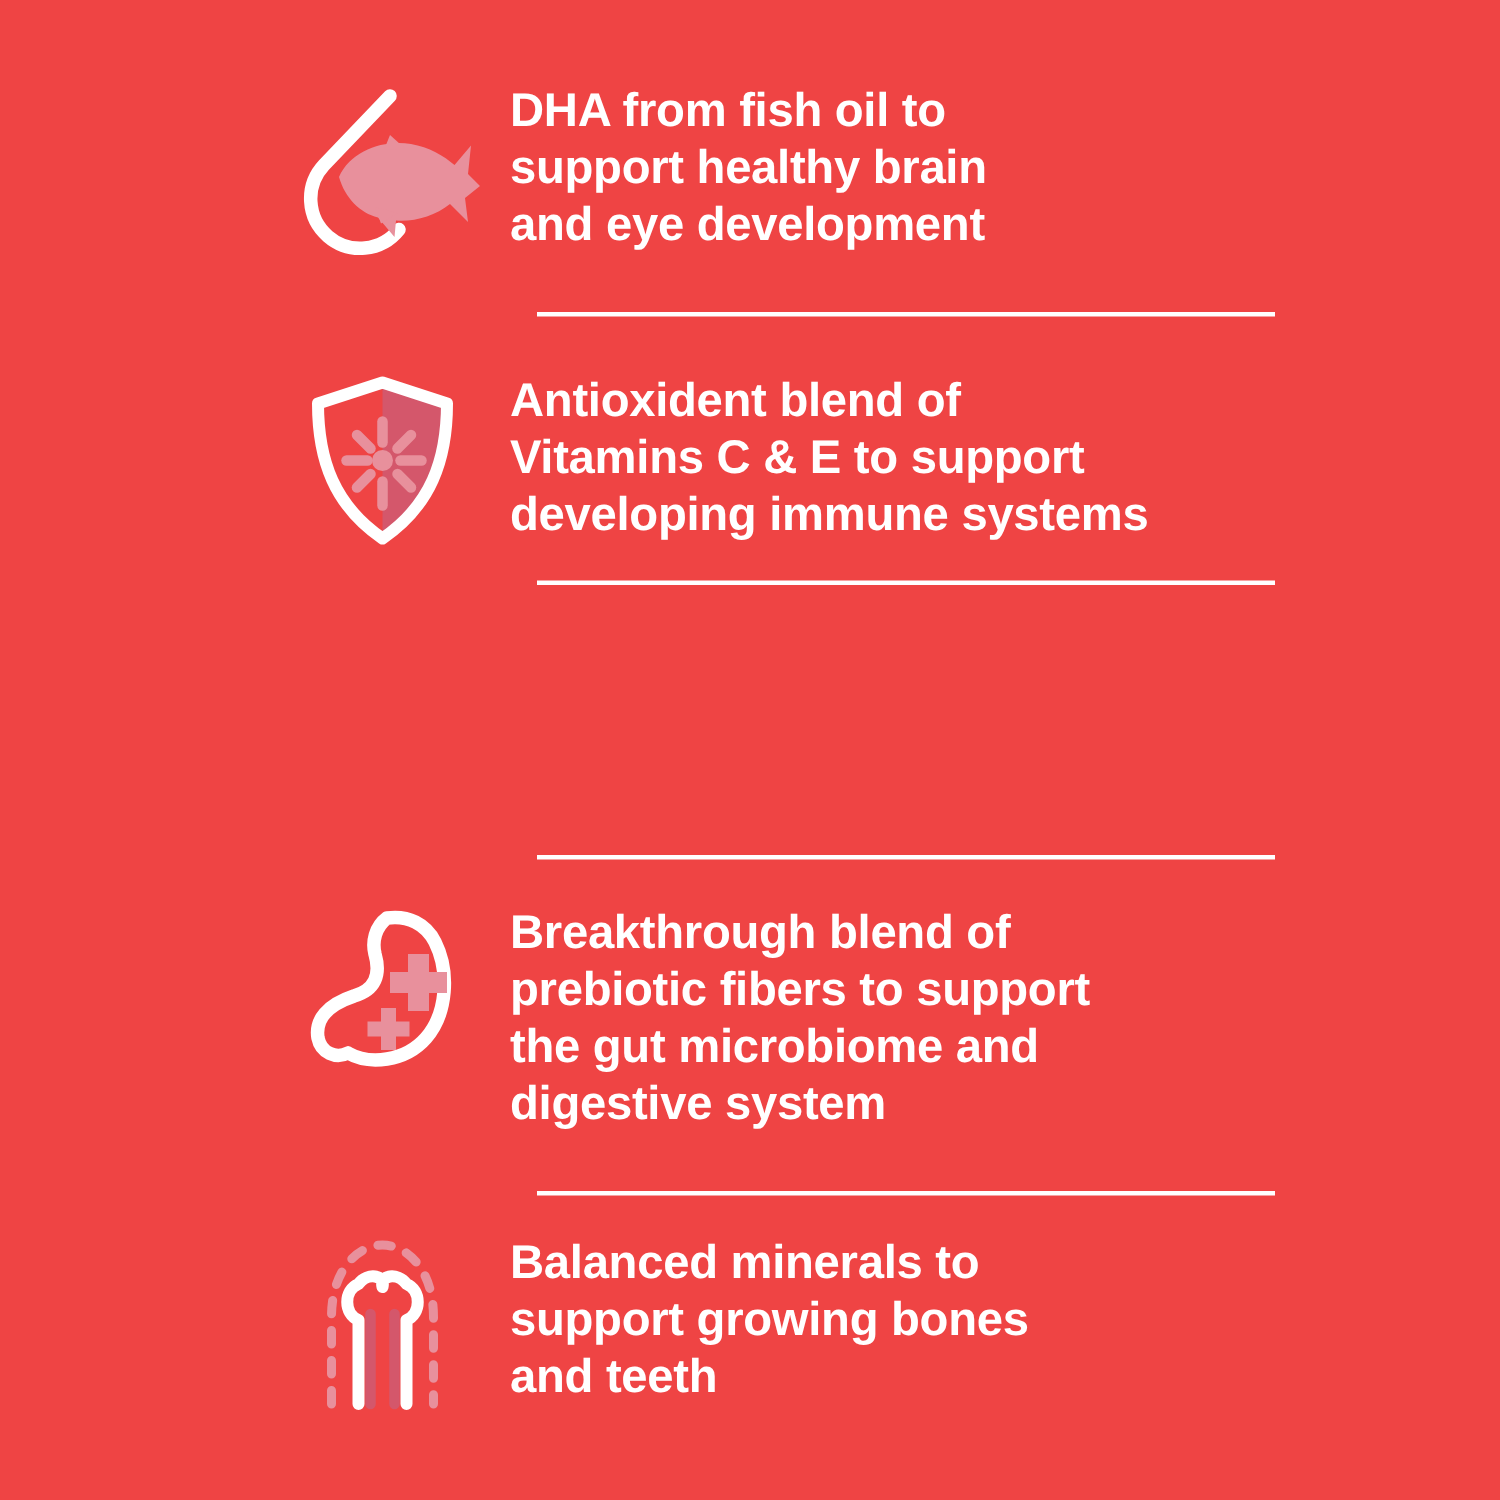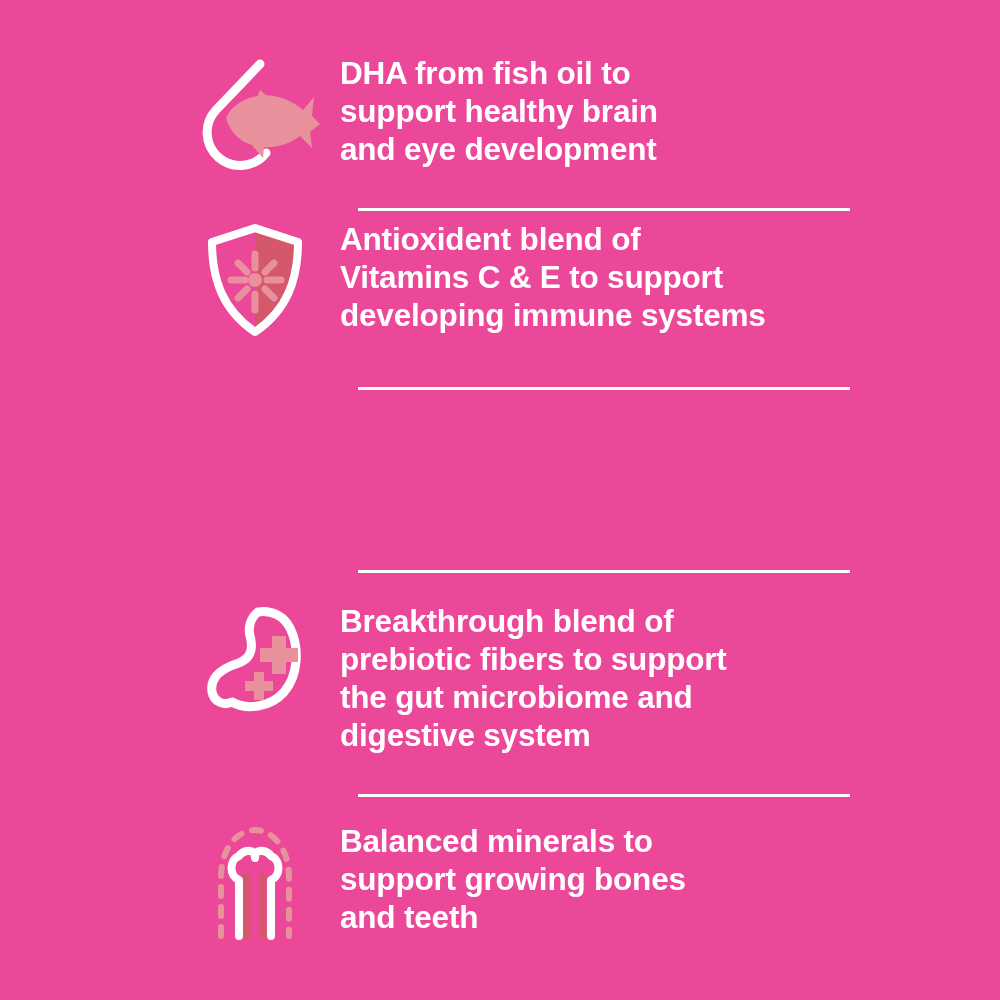--- a/index.html
+++ b/index.html
@@ -11,21 +11,21 @@
     width: 1000px;
     height: 1000px;
     background: #C8102E;
     font-family: "Liberation Sans", sans-serif;
     overflow: hidden;
   }
   .panel {
     position: relative;
     width: 1000px;
     height: 1000px;
-    background: #ec4899;
+    background: #ef4444;
     box-sizing: border-box;
   }
   .benefit-list {
     position: absolute;
     left: 0;
     top: 0;
     width: 1000px;
     height: 1000px;
     margin: 0;
     padding: 0;
@@ -70,21 +70,21 @@
     width: 492px;
     height: 3px;
     background: #FFFFFF;
     border: 0;
     margin: 0;
     padding: 0;
   }
 
   
   .row-0 { top: 52px;  }
-  .row-1 { top: 218px; }
+  .row-1 { top: 245px; }
   .row-2 { top: 418px; }
   .row-3 { top: 600px; }
   .row-4 { top: 820px; }
 
   .div-0 { top: 208px; }
   .div-1 { top: 387px; }
   .div-2 { top: 570px; }
   .div-3 { top: 794px; }
 </style>
 </head>

